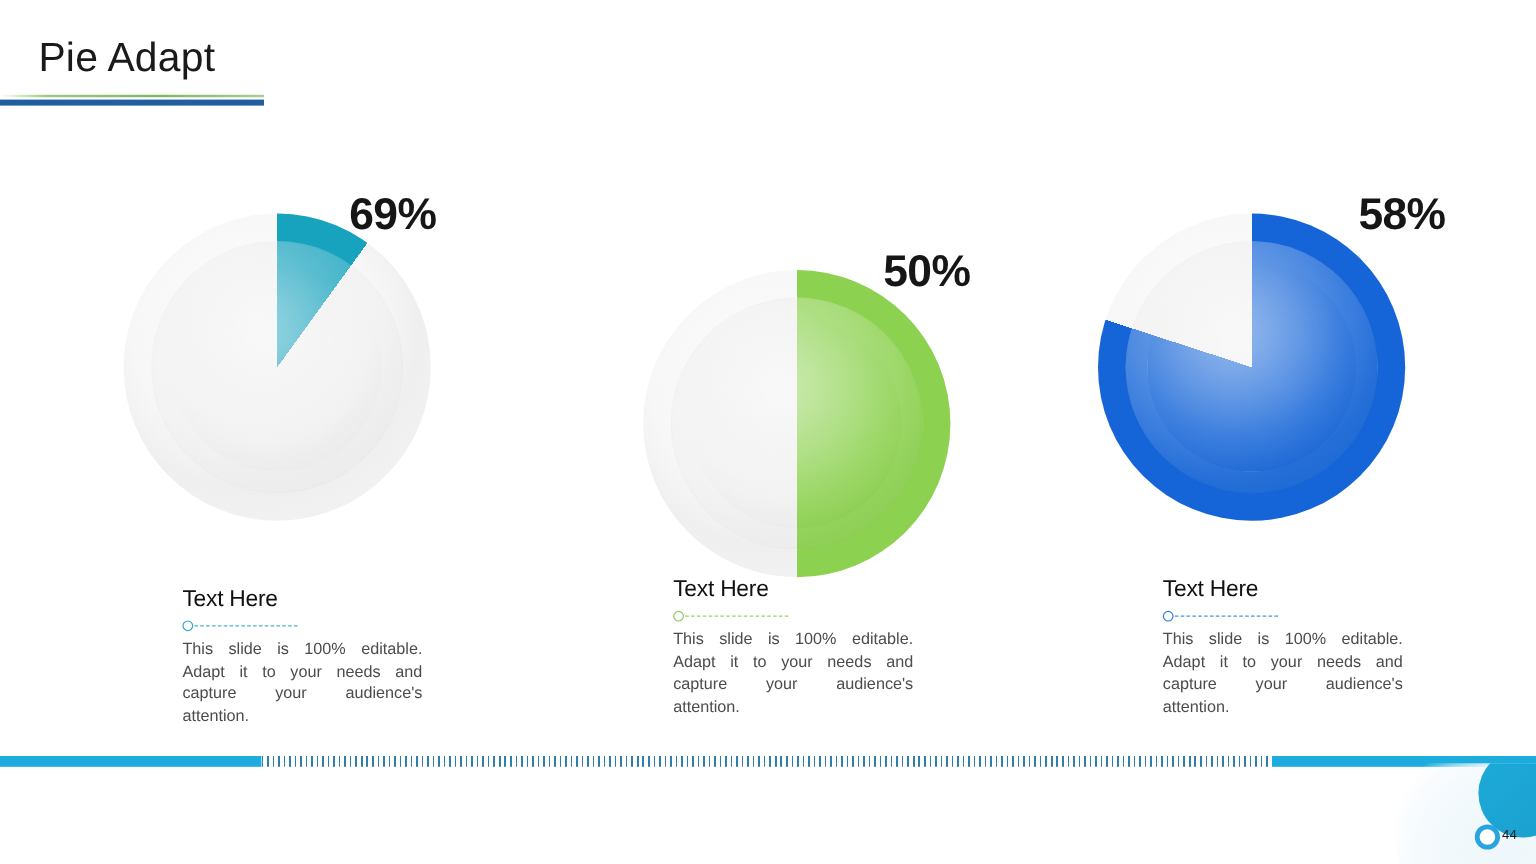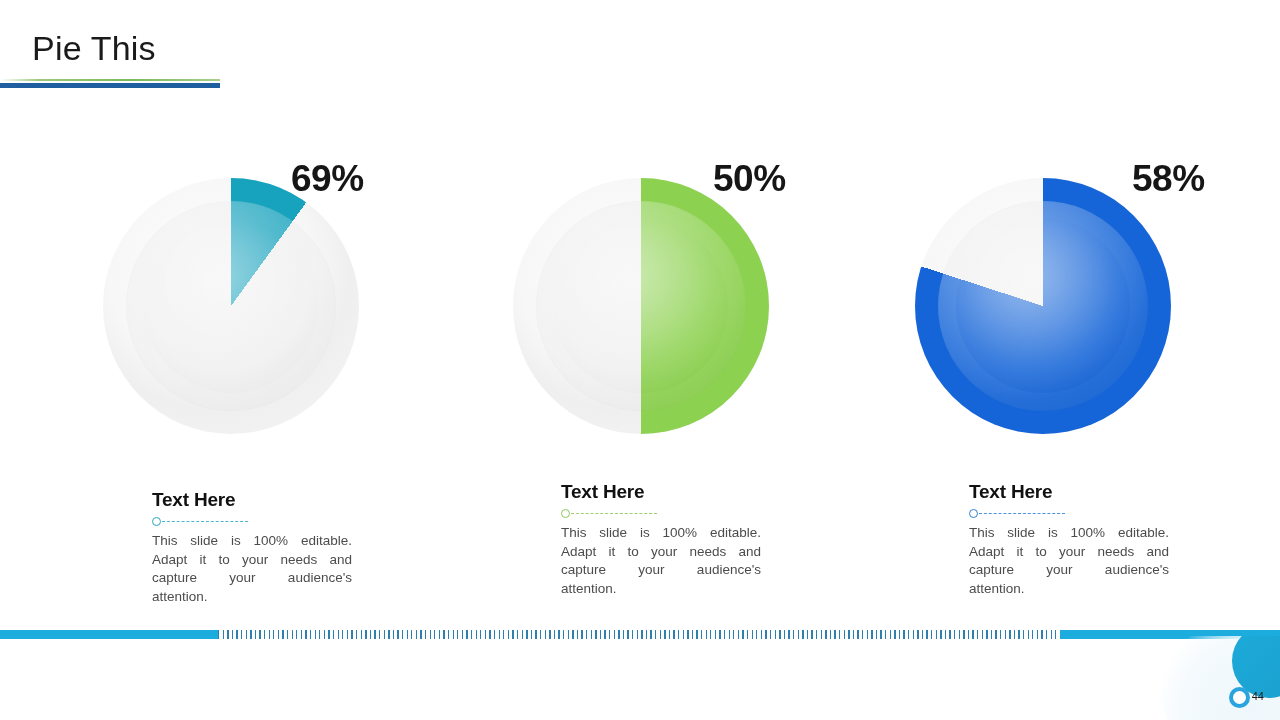--- a/index.html
+++ b/index.html
@@ -23,21 +23,21 @@
     background: linear-gradient(to right, #ffffff 0%, #9dc97a 18%, #7cb85c 60%, #a9cf8c 100%);
   }
   .title-rule-blue {
     width: 220px; height: 5px; margin-top: 2px;
     background: #1f5fa0;
   }
 
   
   .col { position: absolute; top: 160px; width: 340px; }
   .col-1 { left: 95px; }
-  .col-2 { left: 505px; }
+  .col-2 { left: 528px; margin-top: 47px; }
   .col-3 { left: 910px; }
 
   .pie-area { position: relative; width: 340px; height: 290px; }
   .pie {
     position: absolute; top: 18px; width: 256px; height: 256px;
     border-radius: 50%;
   }
   .pie-1 { left: 8px; }
   .pie-2 { left: 8px; }
   .pie-3 { left: 5px; }
@@ -86,21 +86,21 @@
   .pct-2 { left: 208px; }
   .pct-3 { left: 222px; }
 
   
   .textblock { position: absolute; width: 200px; }
   .tb-1 { left: 152px; top: 490px; }
   .tb-2 { left: 561px; top: 482px; }
   .tb-3 { left: 969px; top: 482px; }
 
   .tb-title {
-    font-size: 19px; font-weight: bold; color: #111; line-height: 1.1;
+    font-size: 19px; font-weight: normal; color: #111; line-height: 1.1;
     letter-spacing: -0.2px;
   }
   .tb-deco {
     display: flex; align-items: center; margin-top: 6px; margin-bottom: 6px;
   }
   .tb-dot {
     width: 9px; height: 9px; border-radius: 50%;
     border: 1.4px solid currentColor; background: #fff;
     flex: 0 0 auto;
   }
@@ -141,21 +141,21 @@
     position: absolute; right: 16px; bottom: 18px;
     font-size: 11px; color: #1d1d1d; font-weight: 400;
   }
 </style>
 </head>
 <body>
 
 <div class="slide">
 
   <div class="title-wrap">
-    <div class="title">Pie This</div>
+    <div class="title">Pie Adapt</div>
     <div class="title-rule-green"></div>
     <div class="title-rule-blue"></div>
   </div>
 
   <div class="col col-1">
     <div class="pie-area">
       <div class="pie pie-1">
         <div class="plate-base"></div>
         <div class="slice-layer" id="slice-1" style="background: conic-gradient(rgb(23, 162, 189) 0deg, rgb(23, 162, 189) 36deg, rgba(0, 0, 0, 0) 36deg, rgba(0, 0, 0, 0) 360deg);"></div>
         <div class="plate-rim" id="rim-1" style="background-image: radial-gradient(circle at 40% 32%, rgba(255, 255, 255, 0.26) 0%, rgba(255, 255, 255, 0.1) 55%, rgba(0, 0, 0, 0.04) 100%), conic-gradient(rgb(23, 162, 189) 0deg, rgb(23, 162, 189) 36deg, rgba(0, 0, 0, 0) 36deg, rgba(0, 0, 0, 0) 360deg); background-color: rgb(240, 240, 240);"></div>

